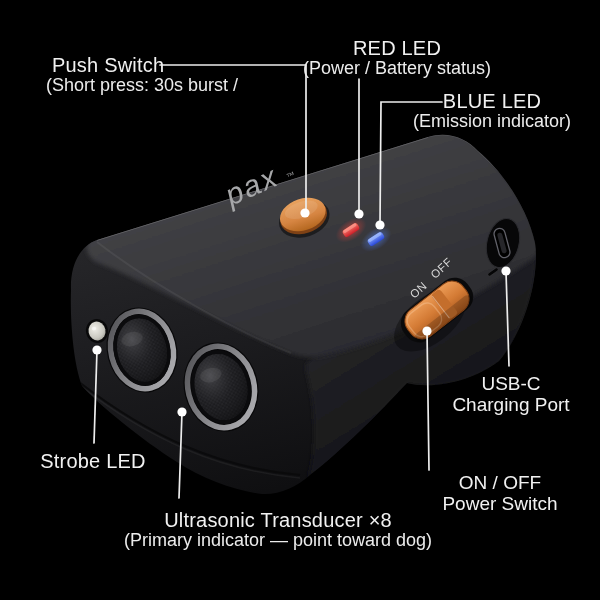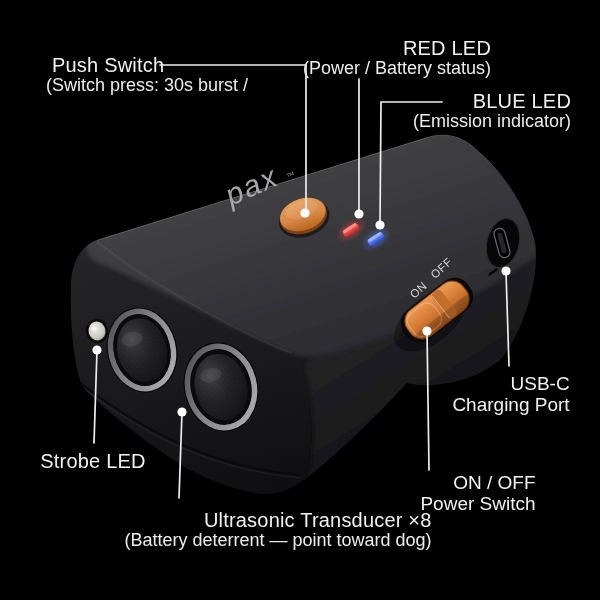--- a/index.html
+++ b/index.html
@@ -3,21 +3,21 @@
 <meta charset="utf-8">
 <style>
   html,body{margin:0;padding:0;background:#000;}
   .stage{
     position:relative;width:600px;height:600px;overflow:hidden;
     background:radial-gradient(140% 140% at 50% 42%, #000000 55%, #0d0d0d 100%);
     font-family:"Liberation Sans", sans-serif;
   }
   .device-svg{position:absolute;left:0;top:0;width:600px;height:600px;}
   .callout{position:absolute;color:#f1f1f1;white-space:nowrap;}
-  .center{transform:translateX(-50%);text-align:right;}
+  .center{transform:translateX(-50%);text-align:center;}
   .t{font-size:20px;line-height:22px;font-weight:400;letter-spacing:.2px;}
   .s{font-size:18px;line-height:18px;color:#ececec;font-weight:400;}
   .m{font-size:19px;line-height:21px;font-weight:400;}
   .ind1{padding-left:6px;}
   .ind2{padding-left:12px;}
   .svg-marking{font-family:"Liberation Sans",sans-serif;}
 </style>
 </head>
 <body>
 
@@ -195,45 +195,45 @@
       <circle cx="380" cy="225" r="4.6"></circle>
       <circle cx="506" cy="271" r="4.6"></circle>
       <circle cx="427" cy="331" r="4.6"></circle>
       <circle cx="97" cy="350" r="4.6"></circle>
       <circle cx="182" cy="412" r="4.6"></circle>
     </g>
   </svg>
 
   <div class="callout" style="left:46px;top:54px;">
     <div class="t ind1">Push Switch</div>
-    <div class="s">(Switch press: 30s burst /</div>
+    <div class="s">(Short press: 30s burst /</div>
   </div>
 
   <div class="callout center" style="left:397px;top:37px;">
     <div class="t">RED LED</div>
     <div class="s">(Power / Battery status)</div>
   </div>
 
   <div class="callout center" style="left:492px;top:90px;">
     <div class="t">BLUE LED</div>
     <div class="s">(Emission indicator)</div>
   </div>
 
   <div class="callout center" style="left:511px;top:373px;">
     <div class="m">USB-C</div>
     <div class="m">Charging Port</div>
   </div>
 
-  <div class="callout center" style="left:478px;top:472px;">
+  <div class="callout center" style="left:500px;top:472px;">
     <div class="m">ON / OFF</div>
     <div class="m">Power Switch</div>
   </div>
 
   <div class="callout center" style="left:93px;top:450px;">
     <div class="t">Strobe LED</div>
   </div>
 
   <div class="callout center" style="left:278px;top:509px;">
     <div class="t">Ultrasonic Transducer ×8</div>
-    <div class="s">(Battery deterrent — point toward dog)</div>
+    <div class="s">(Primary indicator — point toward dog)</div>
   </div>
 
 </div>
 
 </body></html>

